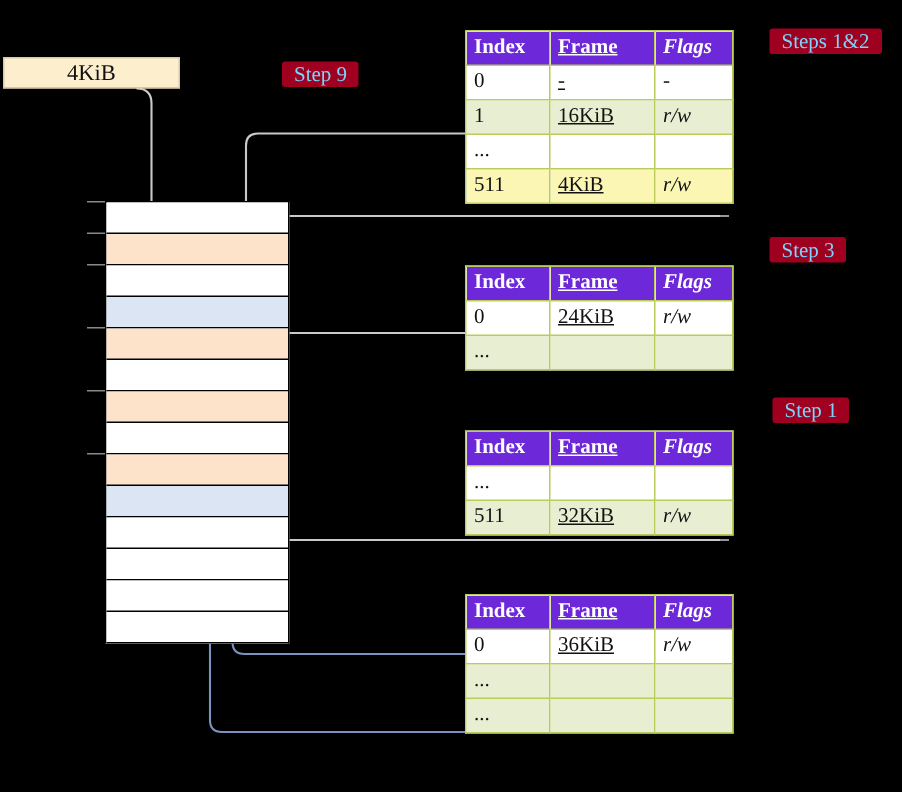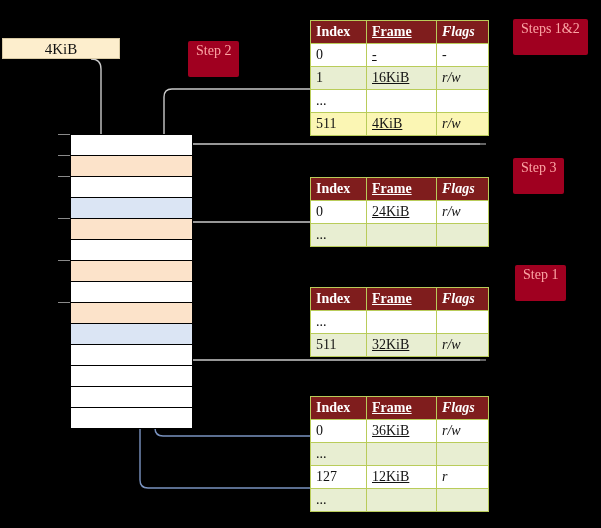--- a/index.html
+++ b/index.html
@@ -42,24 +42,24 @@
     font-size: 15px;
     line-height: 21px;
     text-align: center;
     box-sizing: border-box;
   }
 
   
   .badge {
     position: absolute;
     background: #a00020;
-    color: #fca5a5;
+    color: #7dd3fc;
     font-size: 14px;
     line-height: 19px;
-    height: 36px;
+    height: 17px;
     padding: 0 8px;
     text-align: center;
     border-radius: 2px;
     white-space: nowrap;
     box-sizing: border-box;
   }
   #badge-step0   { left: 188px; top: 41px; }
   #badge-steps12 { left: 513px; top: 19px; }
   #badge-step3   { left: 513px; top: 158px; }
   #badge-step4   { left: 515px; top: 265px; }
@@ -99,21 +99,21 @@
     padding: 1px 5px;
     height: 23px;
     box-sizing: border-box;
     text-align: left;
     font-weight: normal;
     vertical-align: middle;
     overflow: hidden;
     white-space: nowrap;
   }
   .ptable th {
-    background: #7f1d1d;
+    background: #6d28d9;
     color: #ffffff;
     font-weight: bold;
     font-size: 14px;
   }
   .ptable td.shade { background: #e8eed2; }
   .ptable td.hl    { background: #fbf6b4; }
   .col-index { width: 56px; }
   .col-frame { width: 70px; text-decoration: underline; }
   .col-flags { width: 52px; font-style: italic; }
 
@@ -183,21 +183,21 @@
       <div class="memrow peach"></div>
       <div class="memrow"></div>
       <div class="memrow peach"></div>
       <div class="memrow blue"></div>
       <div class="memrow"></div>
       <div class="memrow"></div>
       <div class="memrow"></div>
       <div class="memrow"></div>
     </div>
 
-  <div class="badge" id="badge-step0">Step 2</div>
+  <div class="badge" id="badge-step0">Step 9</div>
   <div class="badge" id="badge-steps12">Steps 1&amp;2</div>
   <div class="badge" id="badge-step3">Step 3</div>
   <div class="badge" id="badge-step4">Step 1</div>
 
   <table class="ptable" id="table1">
       <thead>
         <tr>
           <th class="col-index">Index</th>
           <th class="col-frame">Frame</th>
           <th class="col-flags">Flags</th>
@@ -281,25 +281,20 @@
           <td class="col-index">0</td>
           <td class="col-frame">36KiB</td>
           <td class="col-flags">r/w</td>
         </tr>
         <tr>
           <td class="col-index shade">...</td>
           <td class="col-frame shade"></td>
           <td class="col-flags shade"></td>
         </tr>
         <tr>
-          <td class="col-index">127</td>
-          <td class="col-frame">12KiB</td>
-          <td class="col-flags">r</td>
-        </tr>
-        <tr>
           <td class="col-index shade">...</td>
           <td class="col-frame shade"></td>
           <td class="col-flags shade"></td>
         </tr>
       </tbody>
     </table>
 
 </div>
 
 </body></html>

